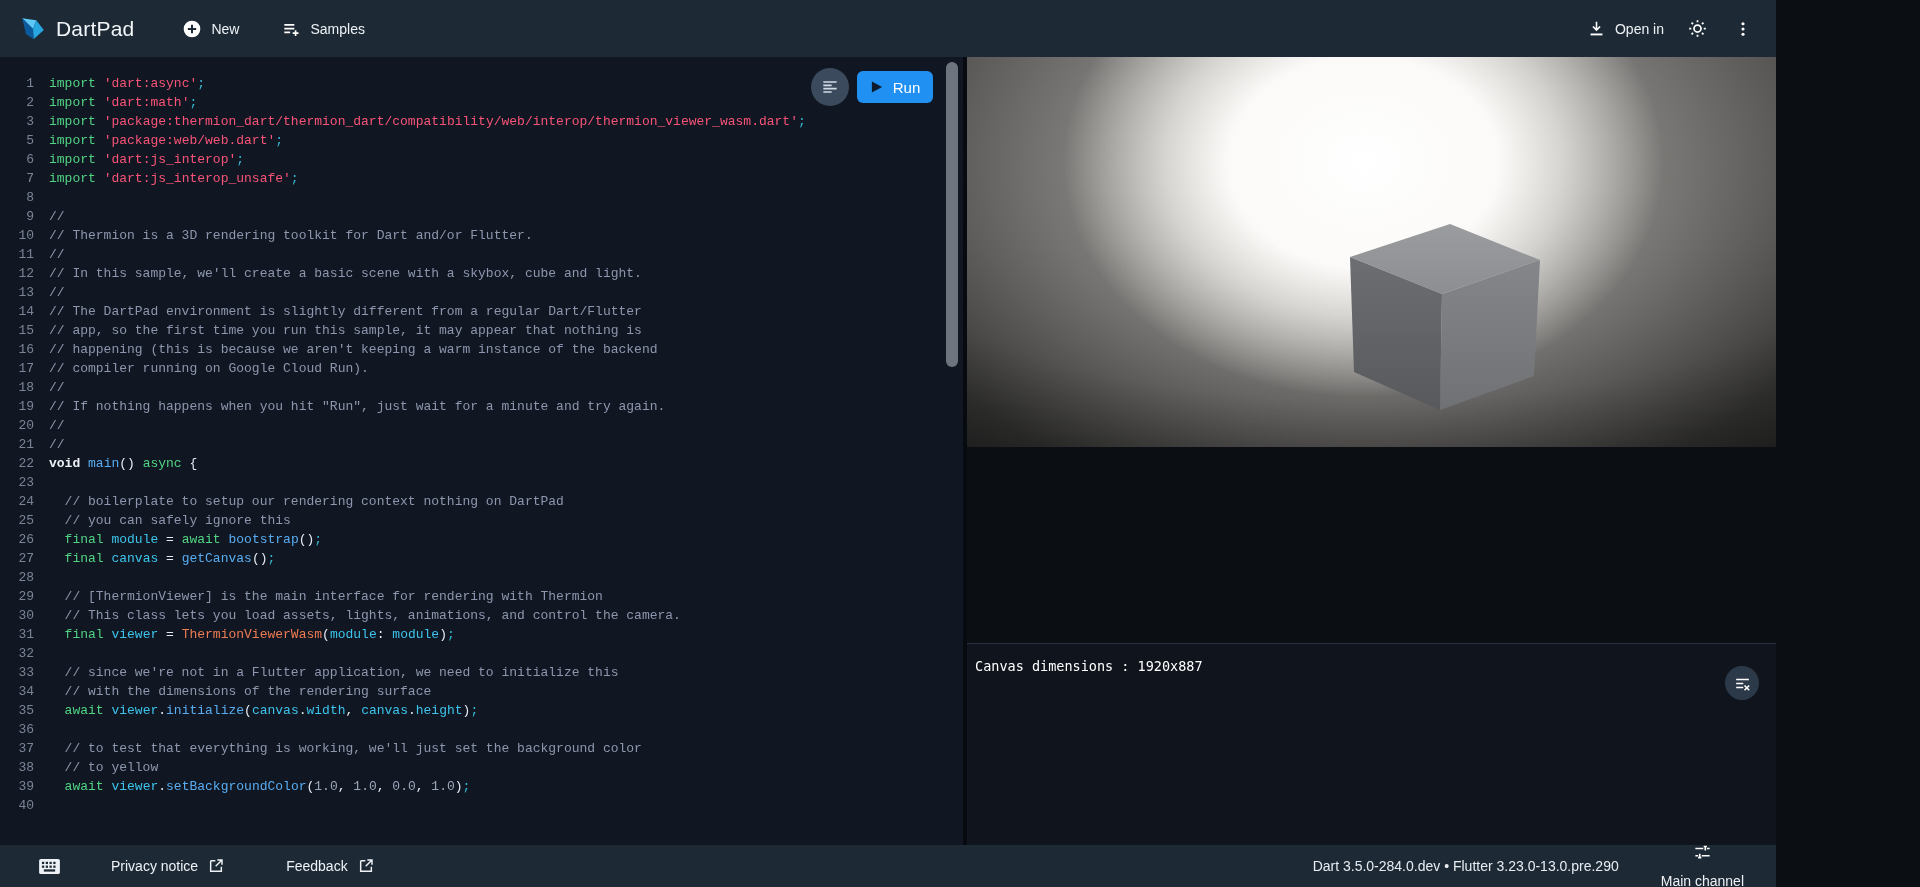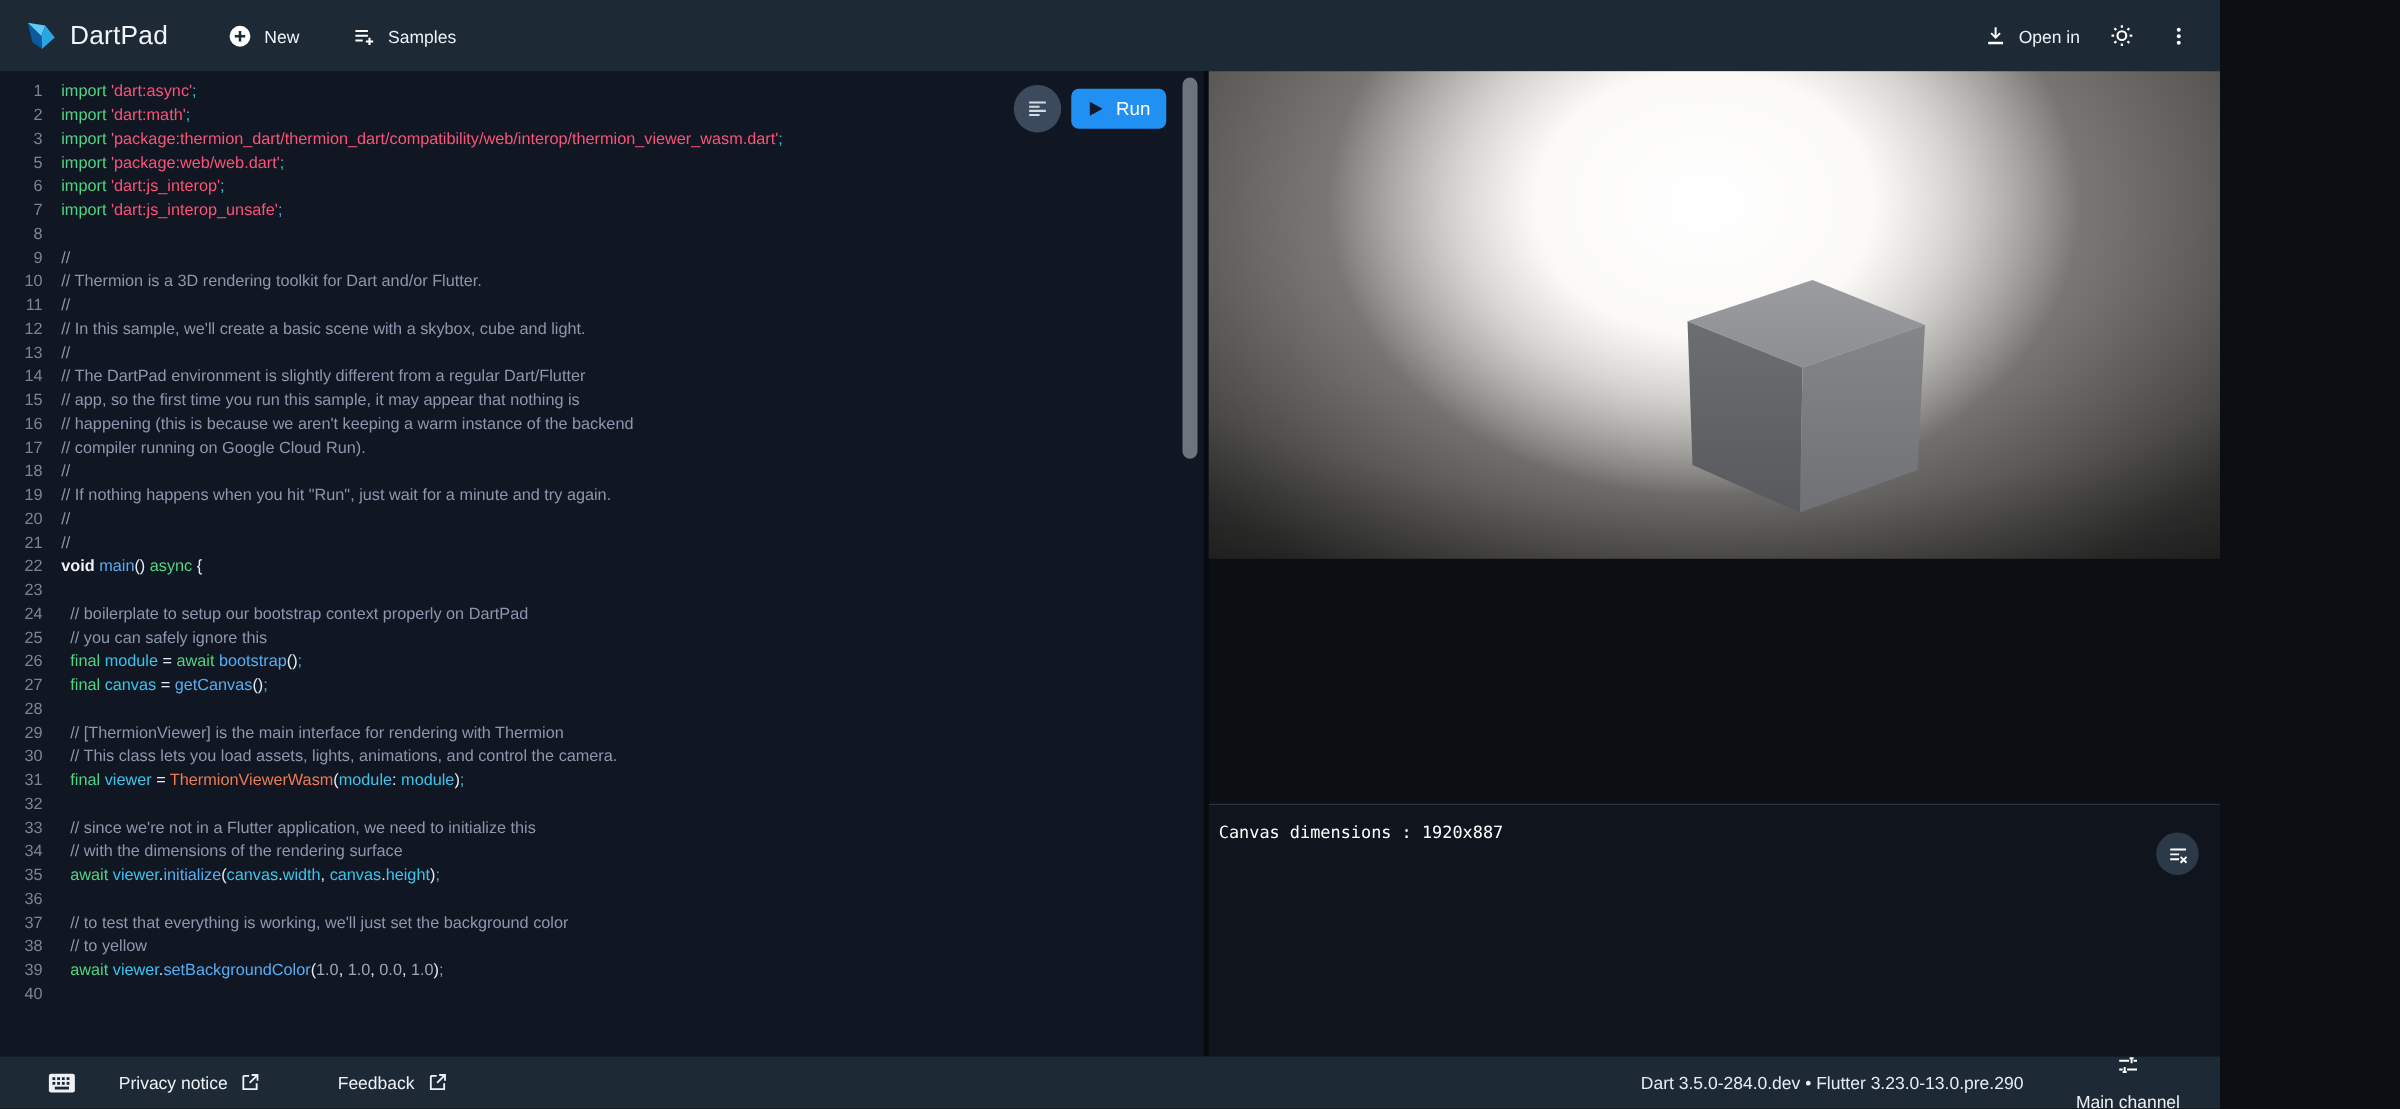--- a/index.html
+++ b/index.html
@@ -23,21 +23,21 @@
   .btn-brightness { margin-right:14px; }
   .btn-kebab { margin-right:18px; }
 
   
   .main { flex:1; display:flex; min-height:0; }
   .editor-pane { width:963px; position:relative; background:#101722; overflow:hidden; }
   .pane-divider { width:4px; background:#070a0f; }
   .right-pane { flex:1; display:flex; flex-direction:column; background:#0b0e13; }
 
   
-  .code-area { padding-top:6px; font-family:Liberation Sans, sans-serif; font-size:13px; }
+  .code-area { padding-top:17px; font-family:Liberation Mono, monospace; font-size:13px; }
   .code-line { height:19px; line-height:19px; white-space:pre; padding-left:8px; }
   .ln { display:inline-block; width:26px; text-align:right; color:#7b8497; user-select:none; }
   .lt { margin-left:15px; }
   .tok-kw   { color:var(--tok-kw); }
   .tok-kwb  { color:var(--tok-kwb); font-weight:bold; }
   .tok-str  { color:var(--tok-str); }
   .tok-cmt  { color:var(--tok-cmt); }
   .tok-fn   { color:var(--tok-fn); }
   .tok-var  { color:var(--tok-var); }
   .tok-typ  { color:var(--tok-typ); }
@@ -68,21 +68,21 @@
   .console { flex:1; position:relative; background:#10151d; border-top:1px solid #27313f; }
   .console-output { padding:14px 0 0 8px; color:#ffffff; font-family:"DejaVu Sans Mono", monospace; font-size:13.5px; }
   .clear-btn { position:absolute; top:22px; right:17px; width:34px; height:34px; border-radius:50%;
     background:#2c3949; border:none; cursor:pointer; display:flex; align-items:center; justify-content:center; }
 
   
   .footer { height:42px; background:#1d2935; display:flex; align-items:center; flex:0 0 auto; }
   .kb-btn { margin-left:32px; }
   .foot-link { display:flex; align-items:center; gap:10px; background:none; border:none; cursor:pointer;
     color:#eef2f6; font-size:14px; font-weight:500; font-family:inherit; }
-  .link-privacy { margin-left:28px; }
+  .link-privacy { margin-left:44px; }
   .link-feedback { margin-left:62px; }
   .footer-spacer { flex:1; }
   .versions { color:#e7ecf2; font-size:14px; }
   .channel-btn { display:flex; align-items:center; gap:11px; background:none; border:none; cursor:pointer;
     color:#eef2f6; font-size:14px; font-weight:500; font-family:inherit; margin-left:42px; margin-right:32px;flex-direction:column; }
 </style>
 </head>
 <body>
 
 <div class="app">
@@ -152,21 +152,21 @@
           <div class="code-line"><span class="ln">14</span><span class="lt"><span class="tok-cmt">// The DartPad environment is slightly different from a regular Dart/Flutter</span></span></div>
           <div class="code-line"><span class="ln">15</span><span class="lt"><span class="tok-cmt">// app, so the first time you run this sample, it may appear that nothing is</span></span></div>
           <div class="code-line"><span class="ln">16</span><span class="lt"><span class="tok-cmt">// happening (this is because we aren't keeping a warm instance of the backend</span></span></div>
           <div class="code-line"><span class="ln">17</span><span class="lt"><span class="tok-cmt">// compiler running on Google Cloud Run).</span></span></div>
           <div class="code-line"><span class="ln">18</span><span class="lt"><span class="tok-cmt">//</span></span></div>
           <div class="code-line"><span class="ln">19</span><span class="lt"><span class="tok-cmt">// If nothing happens when you hit "Run", just wait for a minute and try again.</span></span></div>
           <div class="code-line"><span class="ln">20</span><span class="lt"><span class="tok-cmt">//</span></span></div>
           <div class="code-line"><span class="ln">21</span><span class="lt"><span class="tok-cmt">//</span></span></div>
           <div class="code-line"><span class="ln">22</span><span class="lt"><span class="tok-kwb">void</span><span class="tok-pln"> </span><span class="tok-fn">main</span><span class="tok-pln">() </span><span class="tok-kw">async</span><span class="tok-pln"> {</span></span></div>
           <div class="code-line"><span class="ln">23</span><span class="lt"></span></div>
-          <div class="code-line"><span class="ln">24</span><span class="lt"><span class="tok-cmt">  // boilerplate to setup our bootstrap context properly on DartPad</span></span></div>
+          <div class="code-line"><span class="ln">24</span><span class="lt"><span class="tok-cmt">  // boilerplate to setup our rendering context nothing on DartPad</span></span></div>
           <div class="code-line"><span class="ln">25</span><span class="lt"><span class="tok-cmt">  // you can safely ignore this</span></span></div>
           <div class="code-line"><span class="ln">26</span><span class="lt"><span class="tok-pln">  </span><span class="tok-kw">final</span><span class="tok-pln"> </span><span class="tok-var">module</span><span class="tok-pln"> = </span><span class="tok-kw">await</span><span class="tok-pln"> </span><span class="tok-fn">bootstrap</span><span class="tok-pln">()</span><span class="tok-semi">;</span></span></div>
           <div class="code-line"><span class="ln">27</span><span class="lt"><span class="tok-pln">  </span><span class="tok-kw">final</span><span class="tok-pln"> </span><span class="tok-var">canvas</span><span class="tok-pln"> = </span><span class="tok-fn">getCanvas</span><span class="tok-pln">()</span><span class="tok-semi">;</span></span></div>
           <div class="code-line"><span class="ln">28</span><span class="lt"></span></div>
           <div class="code-line"><span class="ln">29</span><span class="lt"><span class="tok-cmt">  // [ThermionViewer] is the main interface for rendering with Thermion</span></span></div>
           <div class="code-line"><span class="ln">30</span><span class="lt"><span class="tok-cmt">  // This class lets you load assets, lights, animations, and control the camera.</span></span></div>
           <div class="code-line"><span class="ln">31</span><span class="lt"><span class="tok-pln">  </span><span class="tok-kw">final</span><span class="tok-pln"> </span><span class="tok-var">viewer</span><span class="tok-pln"> = </span><span class="tok-typ">ThermionViewerWasm</span><span class="tok-pln">(</span><span class="tok-var">module</span><span class="tok-pln">: </span><span class="tok-var">module</span><span class="tok-pln">)</span><span class="tok-semi">;</span></span></div>
           <div class="code-line"><span class="ln">32</span><span class="lt"></span></div>
           <div class="code-line"><span class="ln">33</span><span class="lt"><span class="tok-cmt">  // since we're not in a Flutter application, we need to initialize this</span></span></div>
           <div class="code-line"><span class="ln">34</span><span class="lt"><span class="tok-cmt">  // with the dimensions of the rendering surface</span></span></div>

